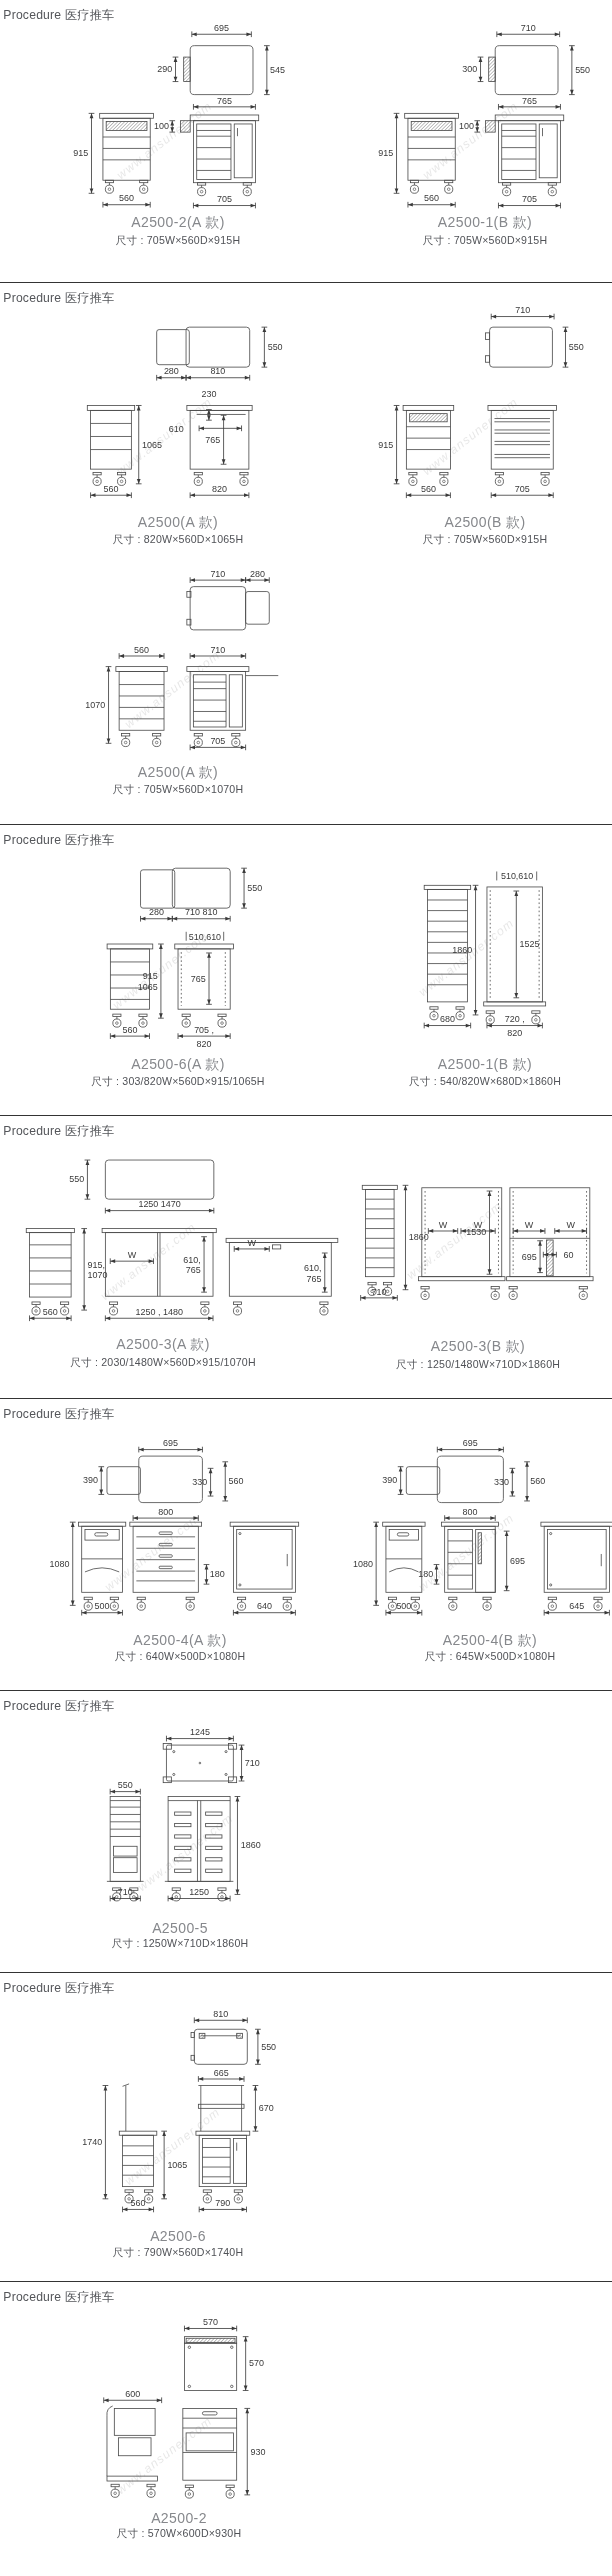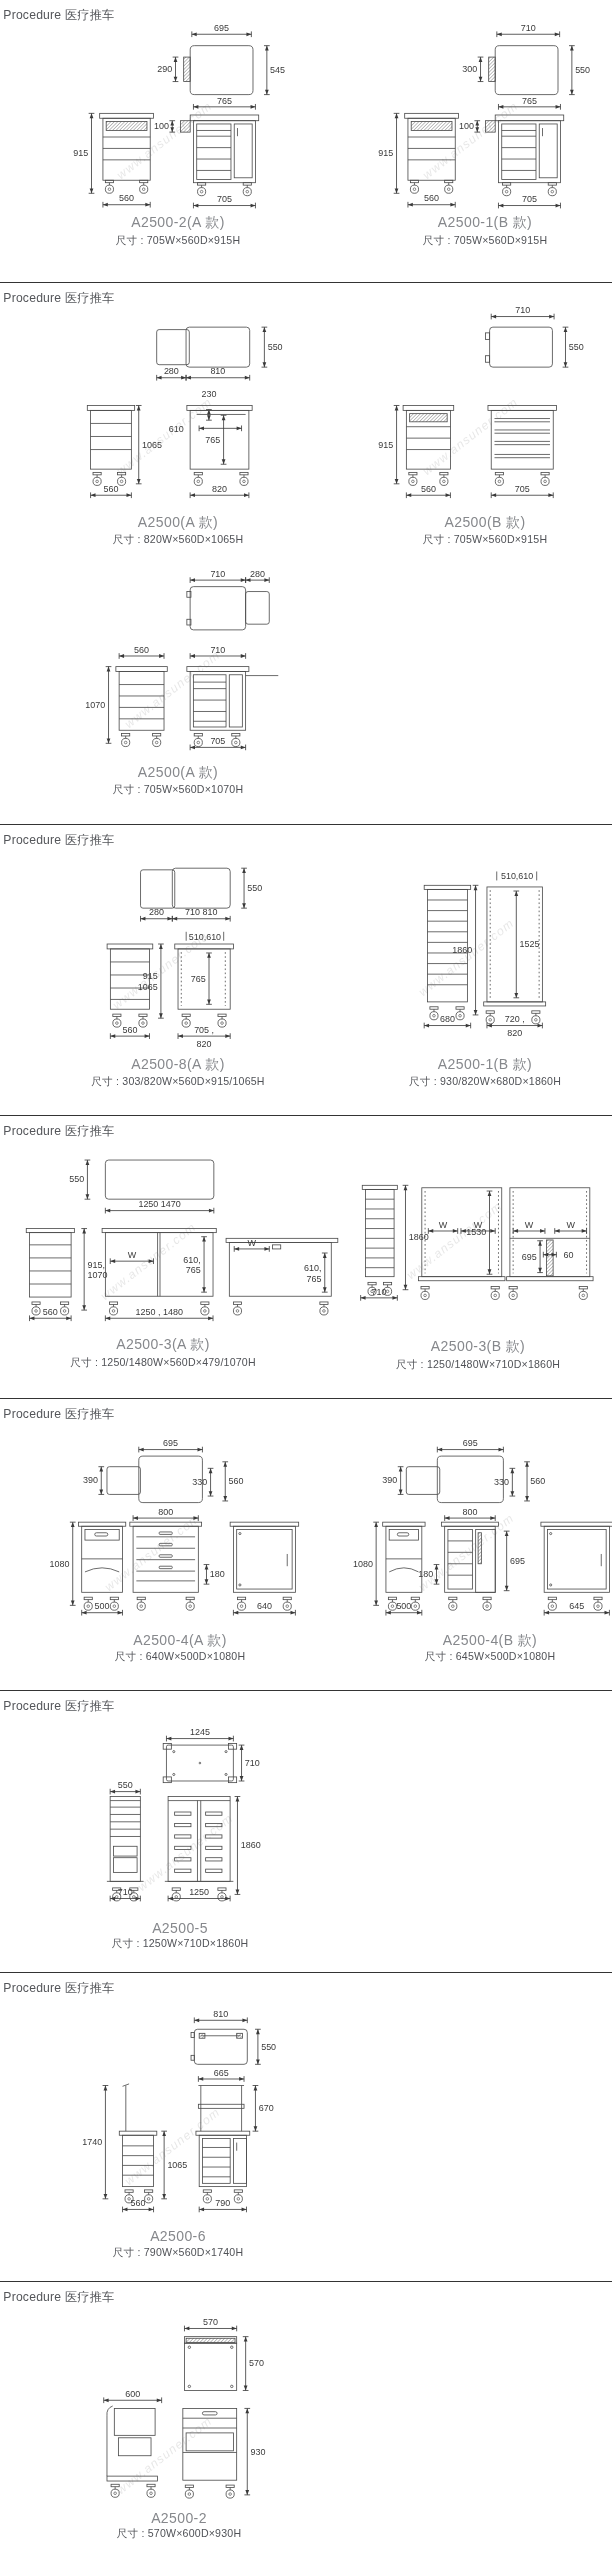--- a/index.html
+++ b/index.html
@@ -580,24 +580,24 @@
         <line x1="597" y1="246" x2="665" y2="246" stroke="#3a3a3a" stroke-width="1"></line>
         <line x1="597" y1="242.5" x2="597" y2="249.5" stroke="#3a3a3a" stroke-width="1"></line>
         <line x1="665" y1="242.5" x2="665" y2="249.5" stroke="#3a3a3a" stroke-width="1"></line>
         <path d="M597,246 l6,-2.3 v4.6 z" fill="#3a3a3a"></path>
         <path d="M665,246 l-6,-2.3 v4.6 z" fill="#3a3a3a"></path>
         <text x="631" y="242" text-anchor="middle" font-size="11" fill="#3a3a3a" font-family="&quot;Liberation Sans&quot;,sans-serif">720 ,</text>
         <text x="631" y="259" text-anchor="middle" font-size="11" fill="#3a3a3a" font-family="&quot;Liberation Sans&quot;,sans-serif">820</text>
       </svg>
     <div class="wm" style="left:110px;top:176px">www.ansuner.com</div>
     <div class="wm" style="left:416px;top:163px">www.ansuner.com</div>
-    <div class="mname" style="left:178px;top:231px">A2500-8(A 款)</div>
+    <div class="mname" style="left:178px;top:231px">A2500-6(A 款)</div>
     <div class="mspec" style="left:178px;top:250px">尺寸 : 303/820W×560D×915/1065H</div>
     <div class="mname" style="left:485px;top:231px">A2500-1(B 款)</div>
-    <div class="mspec" style="left:485px;top:250px">尺寸 : 930/820W×680D×1860H</div>
+    <div class="mspec" style="left:485px;top:250px">尺寸 : 540/820W×680D×1860H</div>
   </section>
 
   <section class="sec divided" style="height:283px">
     <div class="hdr">Procedure 医疗推车</div>
     <svg class="draw" width="612" height="283" viewBox="0 0 750 347">
         <defs>
           <pattern id="hp3" width="3" height="3" patternUnits="userSpaceOnUse" patternTransform="rotate(45)">
             <line x1="0" y1="0" x2="0" y2="3" stroke="#666" stroke-width="1"></line>
           </pattern>
         </defs>
@@ -791,21 +791,21 @@
         <line x1="442" y1="223" x2="487" y2="223" stroke="#3a3a3a" stroke-width="1"></line>
         <line x1="442" y1="219.5" x2="442" y2="226.5" stroke="#3a3a3a" stroke-width="1"></line>
         <line x1="487" y1="219.5" x2="487" y2="226.5" stroke="#3a3a3a" stroke-width="1"></line>
         <path d="M442,223 l6,-2.3 v4.6 z" fill="#3a3a3a"></path>
         <path d="M487,223 l-6,-2.3 v4.6 z" fill="#3a3a3a"></path>
         <text x="464.5" y="219" text-anchor="middle" font-size="11" fill="#3a3a3a" font-family="&quot;Liberation Sans&quot;,sans-serif">710</text>
       </svg>
     <div class="wm" style="left:98px;top:176px">www.ansuner.com</div>
     <div class="wm" style="left:404px;top:155px">www.ansuner.com</div>
     <div class="mname" style="left:163px;top:220px">A2500-3(A 款)</div>
-    <div class="mspec" style="left:163px;top:240px">尺寸 : 1250/1480W×560D×479/1070H</div>
+    <div class="mspec" style="left:163px;top:240px">尺寸 : 2030/1480W×560D×915/1070H</div>
     <div class="mname" style="left:478px;top:222px">A2500-3(B 款)</div>
     <div class="mspec" style="left:478px;top:242px">尺寸 : 1250/1480W×710D×1860H</div>
   </section>
 
   <section class="sec divided" style="height:292px">
     <div class="hdr">Procedure 医疗推车</div>
     <svg class="draw" width="612" height="292" viewBox="0 0 750 358">
         <defs>
           <pattern id="hp4" width="3" height="3" patternUnits="userSpaceOnUse" patternTransform="rotate(45)">
             <line x1="0" y1="0" x2="0" y2="3" stroke="#666" stroke-width="1"></line>

